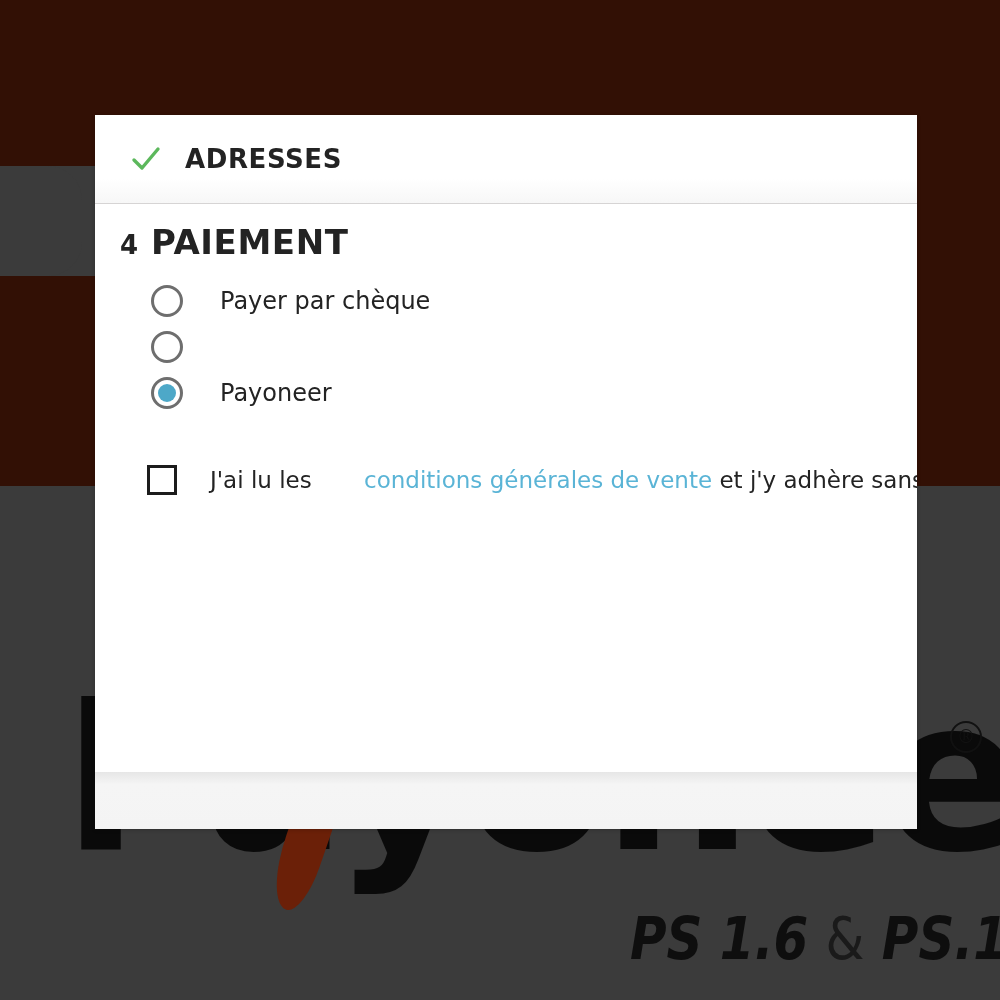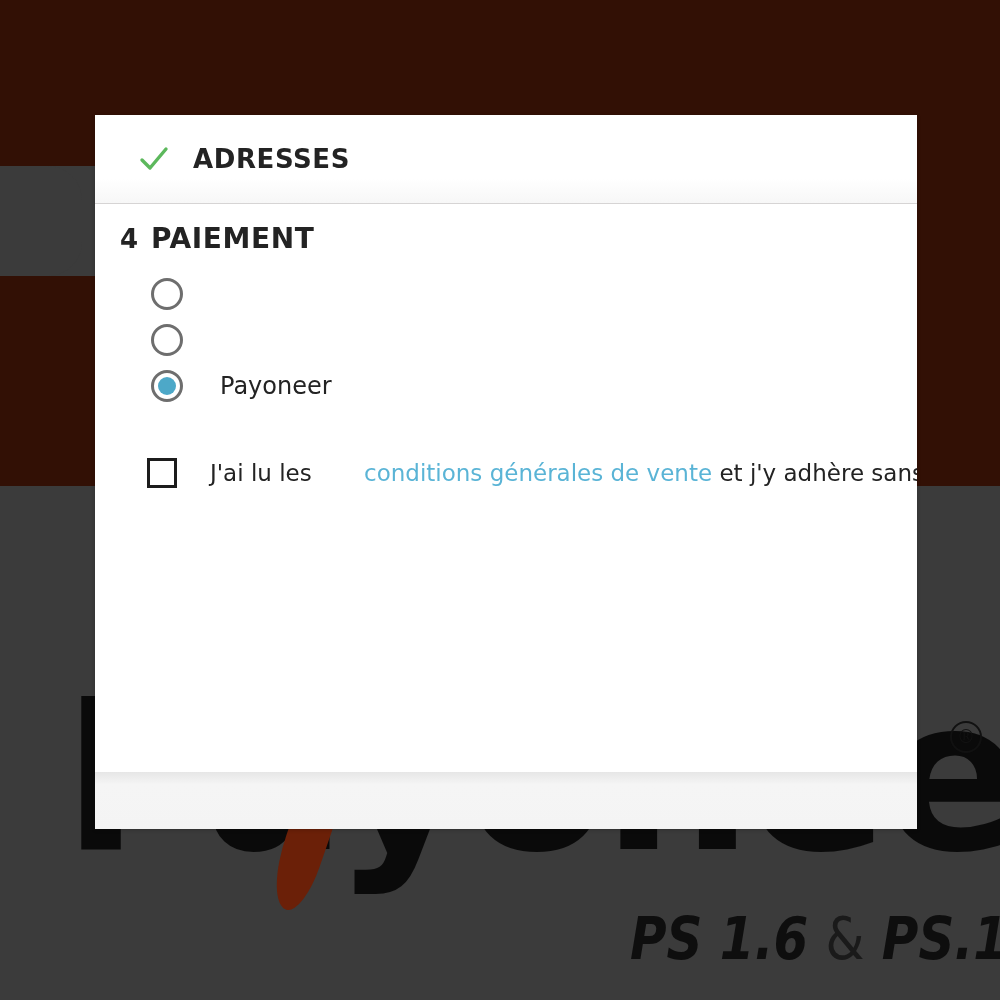--- a/index.html
+++ b/index.html
@@ -122,21 +122,21 @@
     box-shadow: 0 1px 4px rgba(0,0,0,0.18);
   }
 
   .step-header {
     position: relative;
     height: 88px;
     display: flex;
     align-items: center;
     border-bottom: 1px solid #d6d4d4;
     background: linear-gradient(to bottom, #ffffff 0%, #ffffff 72%, #f7f7f7 100%);
-    padding-left: 12px;
+    padding-left: 4px;
   }
   .step-check {
     width: 86px;
     flex: 0 0 86px;
     display: flex;
     align-items: center;
     justify-content: center;
     padding-left: 8px;
     box-sizing: border-box;
   }
@@ -165,21 +165,21 @@
   }
   .pay-num {
     width: 44px;
     flex: 0 0 44px;
     text-align: center;
     font-size: 26px;
     font-weight: bold;
     color: #232323;
   }
   .pay-title {
-    font-size: 28px;
+    font-size: 34px;
     font-weight: bold;
     color: #232323;
     letter-spacing: 0.6px;
     text-align: right;
   }
 
   .options {
     margin-top: 16px;
     padding-left: 56px;
   }
@@ -286,20 +286,21 @@
 
     <div class="pay-head">
       <div class="pay-num">4</div>
       <div class="pay-title">PAIEMENT</div>
     </div>
 
     <div class="options">
 
       <label class="option-row">
         <span class="radio"></span>
+        <span class="option-label">Payer par chèque</span>
       </label>
 
       <label class="option-row">
         <span class="radio"></span>
       </label>
 
 
       <label class="option-row">
         <span class="radio checked"></span>
         <span class="option-label">Payoneer</span>

